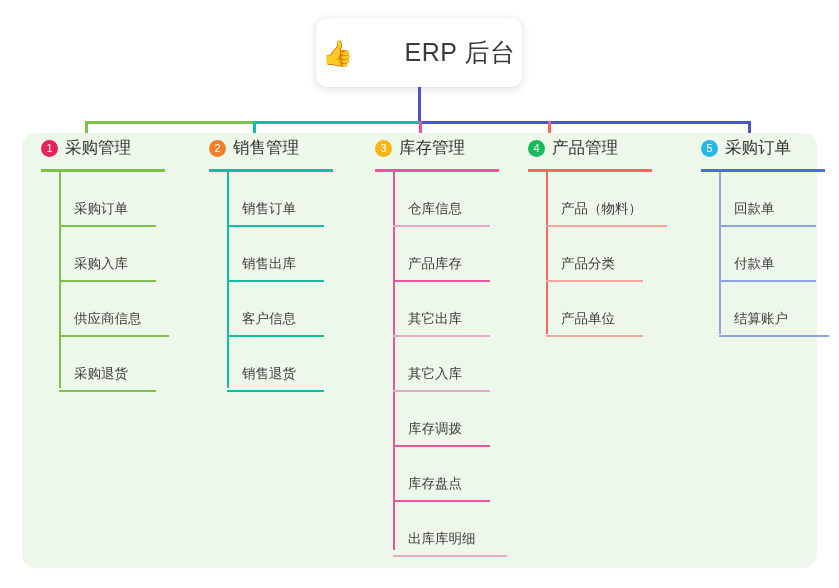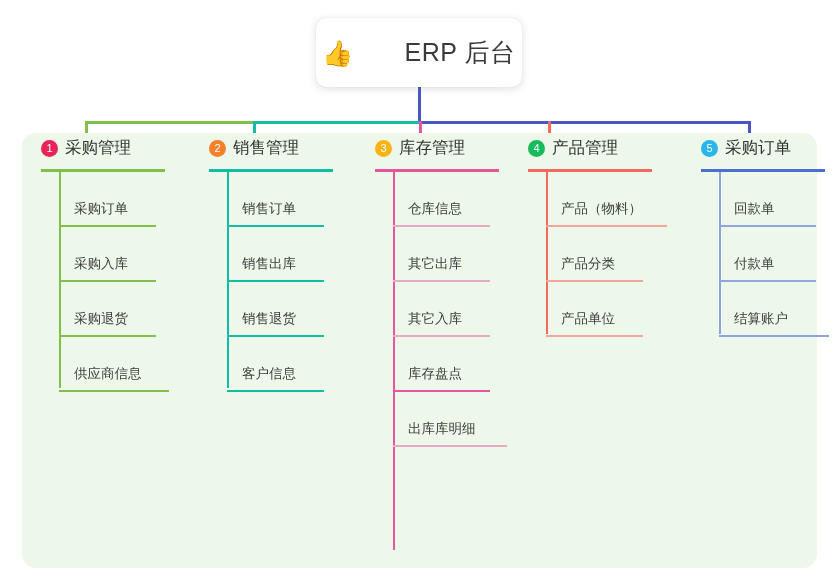--- a/index.html
+++ b/index.html
@@ -173,78 +173,86 @@
         <div class="spine" style="height:216px; background:#7ec04a;"></div>
         <div class="item">
           <span class="item-label">采购订单</span>
           <span class="item-rule" style="background:#7ec04a;"></span>
         </div>
         <div class="item">
           <span class="item-label">采购入库</span>
           <span class="item-rule" style="background:#7ec04a;"></span>
         </div>
         <div class="item">
+          <span class="item-label">供应商信息</span>
+          <span class="item-rule" style="background:#7ec04a; width:110px;"></span>
+        </div>
+        <div class="item">
           <span class="item-label">采购退货</span>
           <span class="item-rule" style="background:#7ec04a;"></span>
         </div>
-        <div class="item">
-          <span class="item-label">供应商信息</span>
-          <span class="item-rule" style="background:#7ec04a; width:110px;"></span>
-        </div>
       </div>
     </div>
 
     <div class="column" style="left:186px;">
       <div class="col-head">
         <span class="badge" style="background:#f4812a;">2</span>
         <span class="col-title">销售管理</span>
       </div>
       <div class="col-underline" style="background:#13bda4;"></div>
       <div class="items">
         <div class="spine" style="height:216px; background:#13bda4;"></div>
         <div class="item">
           <span class="item-label">销售订单</span>
           <span class="item-rule" style="background:#13bda4;"></span>
         </div>
         <div class="item">
           <span class="item-label">销售出库</span>
           <span class="item-rule" style="background:#13bda4;"></span>
         </div>
         <div class="item">
+          <span class="item-label">客户信息</span>
+          <span class="item-rule" style="background:#13bda4;"></span>
+        </div>
+        <div class="item">
           <span class="item-label">销售退货</span>
           <span class="item-rule" style="background:#13bda4;"></span>
         </div>
-        <div class="item">
-          <span class="item-label">客户信息</span>
-          <span class="item-rule" style="background:#13bda4;"></span>
-        </div>
       </div>
     </div>
 
     <div class="column" style="left:352px;">
       <div class="col-head">
         <span class="badge" style="background:#f7b515;">3</span>
         <span class="col-title">库存管理</span>
       </div>
       <div class="col-underline" style="background:#e8559c;"></div>
       <div class="items">
         <div class="spine" style="height:378px; background:#e8559c;"></div>
         <div class="item">
           <span class="item-label">仓库信息</span>
           <span class="item-rule" style="background:#e8a8c8;"></span>
         </div>
         <div class="item">
+          <span class="item-label">产品库存</span>
+          <span class="item-rule" style="background:#e8559c;"></span>
+        </div>
+        <div class="item">
           <span class="item-label">其它出库</span>
           <span class="item-rule" style="background:#e8a8c8;"></span>
         </div>
         <div class="item">
           <span class="item-label">其它入库</span>
           <span class="item-rule" style="background:#e8a8c8;"></span>
         </div>
         <div class="item">
+          <span class="item-label">库存调拨</span>
+          <span class="item-rule" style="background:#e8559c;"></span>
+        </div>
+        <div class="item">
           <span class="item-label">库存盘点</span>
           <span class="item-rule" style="background:#e8559c;"></span>
         </div>
         <div class="item">
           <span class="item-label">出库库明细</span>
           <span class="item-rule" style="background:#e8a8c8; width:114px;"></span>
         </div>
       </div>
     </div>
 

